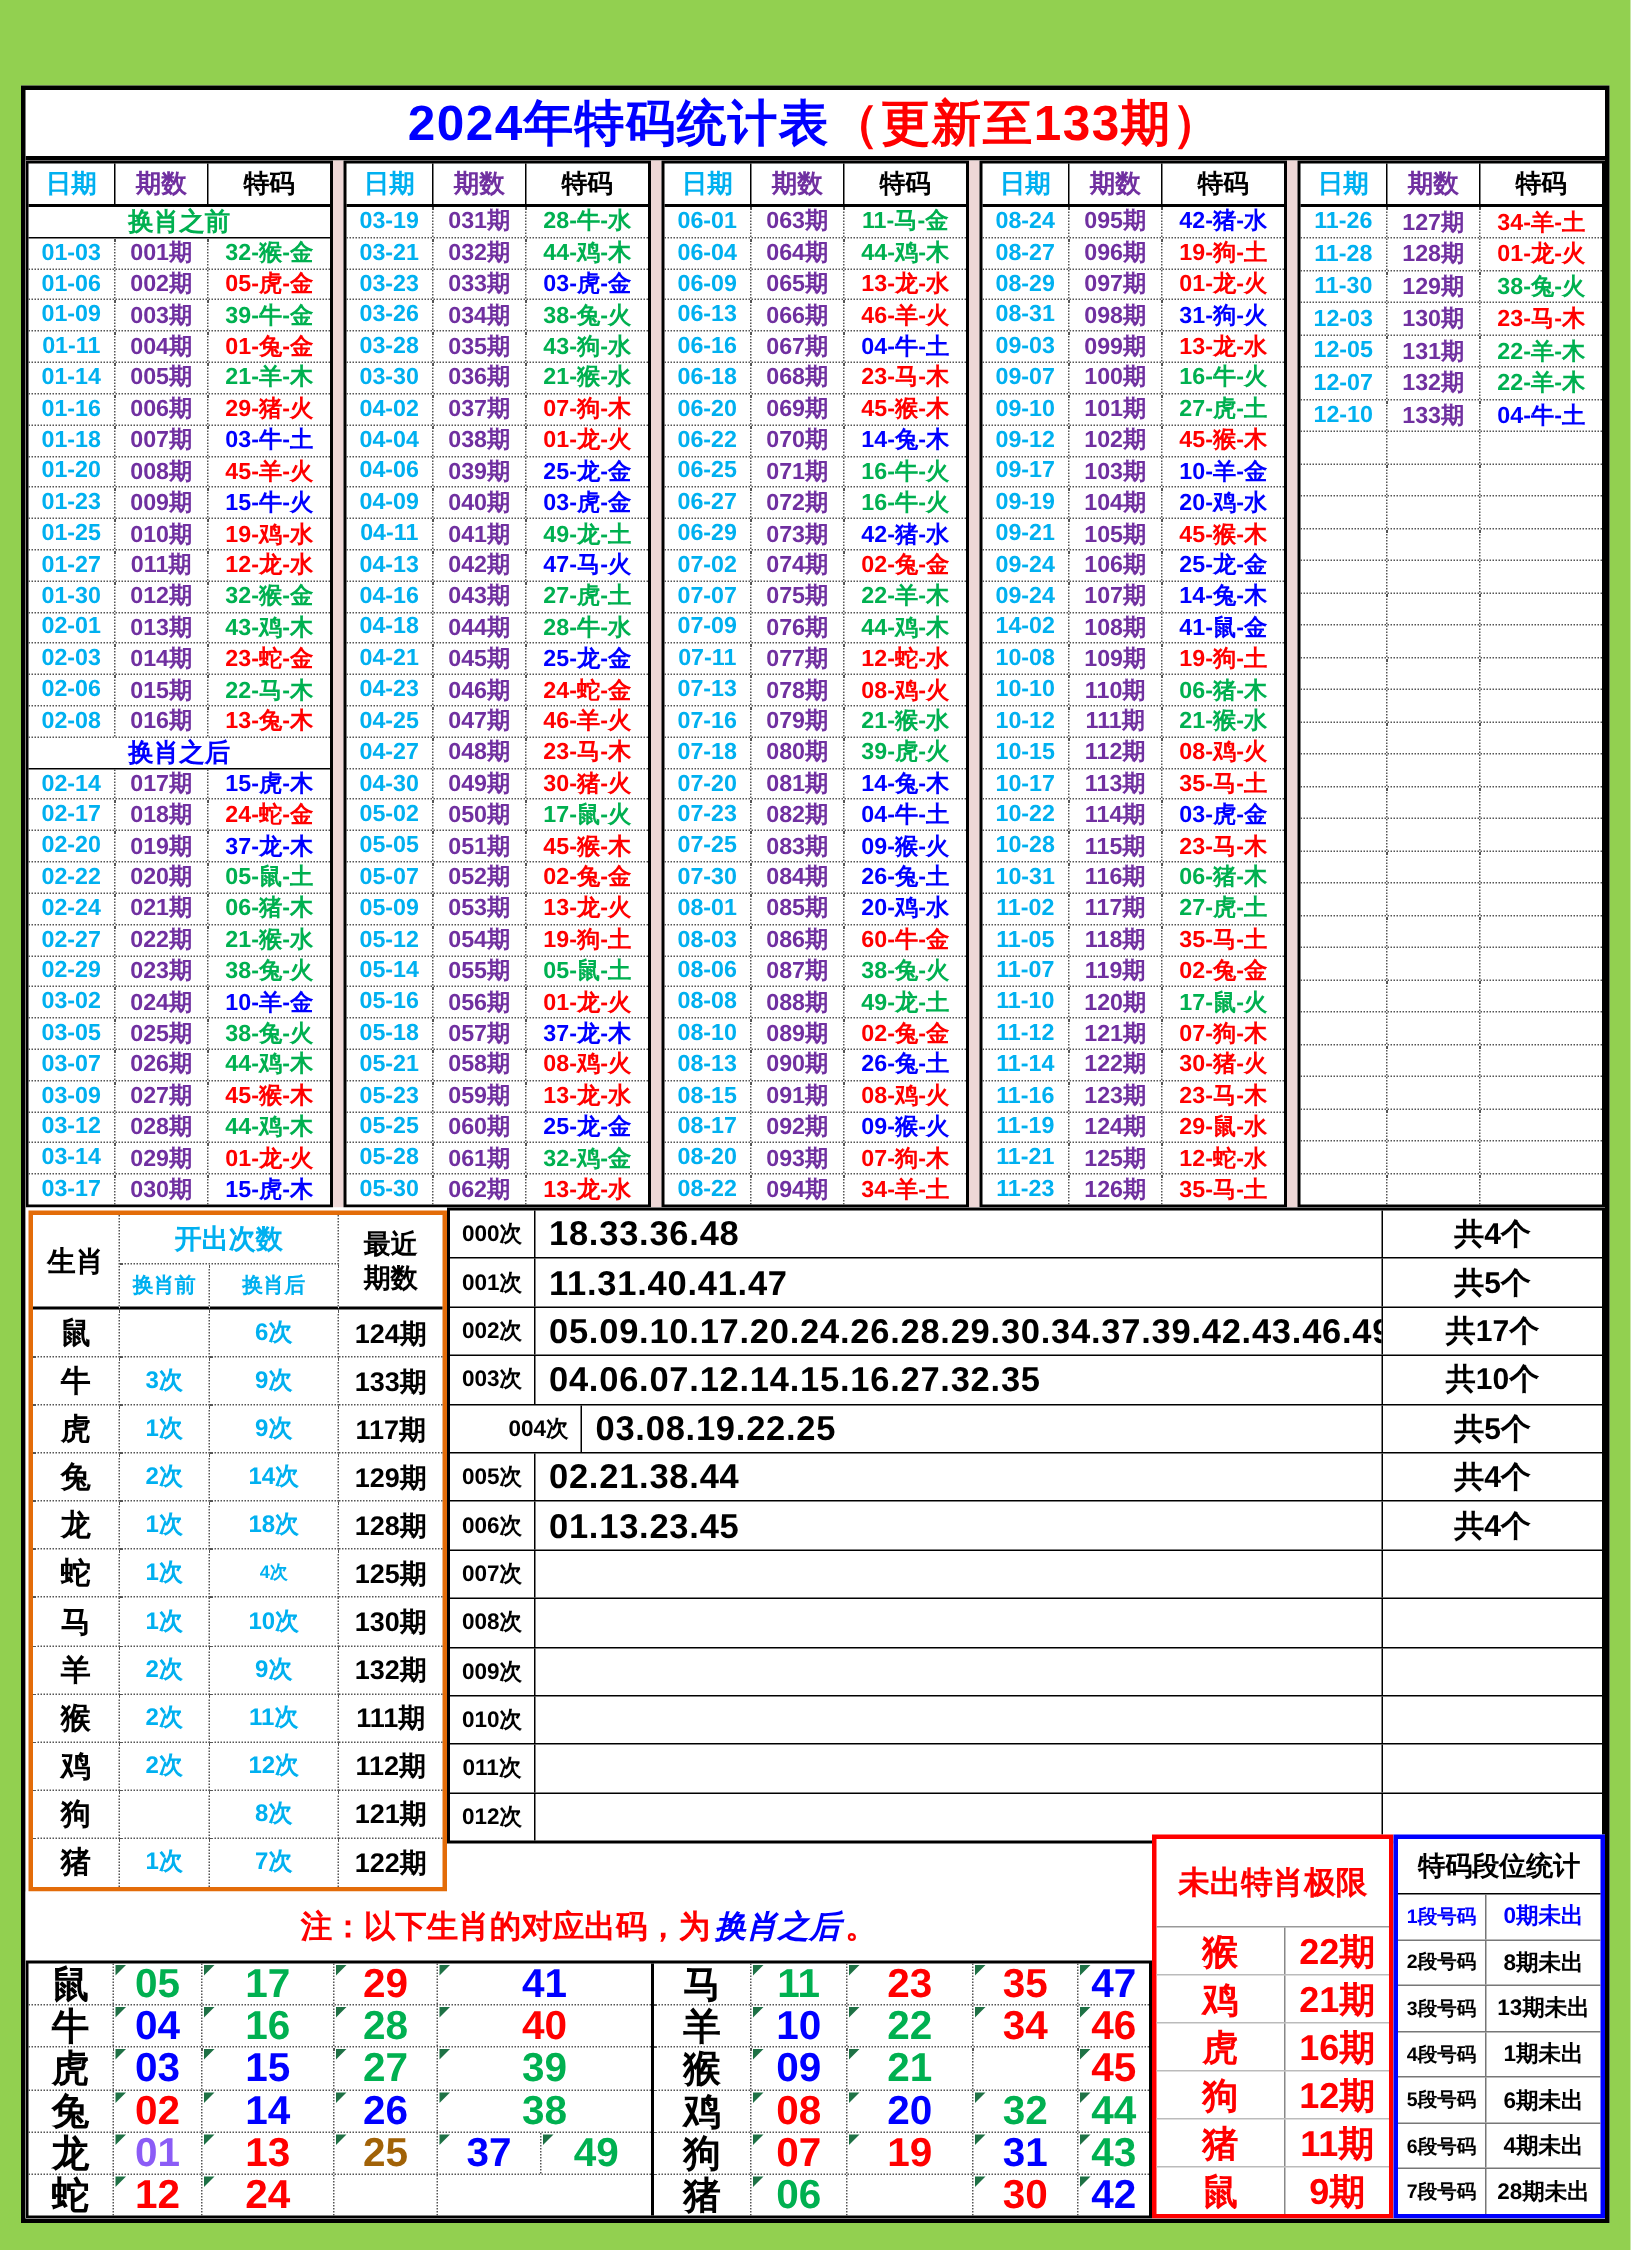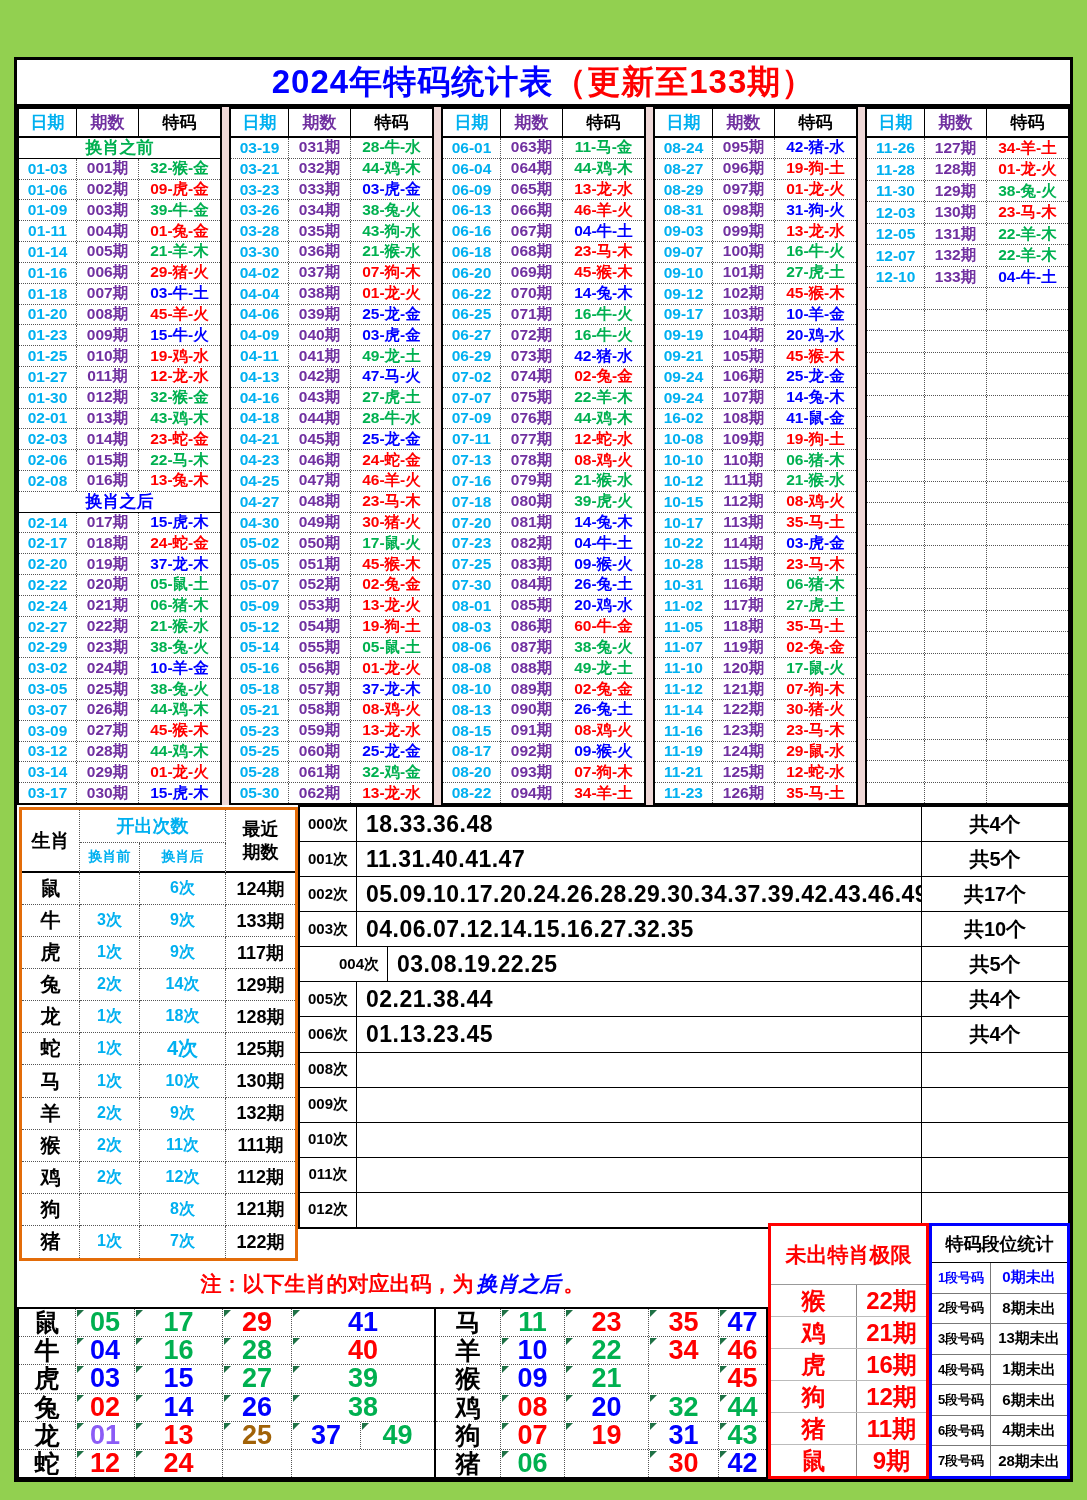--- a/index.html
+++ b/index.html
@@ -82,21 +82,21 @@
           </div>
           <div class="sec-row" style="color: rgb(0, 176, 80);">换肖之前</div>
           <div class="prow">
             <div class="pc date">01-03</div>
             <div class="pc per">001期</div>
             <div class="pc code" style="color: rgb(0, 176, 80);">32-猴-金</div>
           </div>
           <div class="prow">
             <div class="pc date">01-06</div>
             <div class="pc per">002期</div>
-            <div class="pc code" style="color: rgb(255, 0, 0);">09-虎-金</div>
+            <div class="pc code" style="color: rgb(255, 0, 0);">05-虎-金</div>
           </div>
           <div class="prow">
             <div class="pc date">01-09</div>
             <div class="pc per">003期</div>
             <div class="pc code" style="color: rgb(0, 176, 80);">39-牛-金</div>
           </div>
           <div class="prow">
             <div class="pc date">01-11</div>
             <div class="pc per">004期</div>
             <div class="pc code" style="color: rgb(255, 0, 0);">01-兔-金</div>
@@ -632,21 +632,21 @@
             <div class="pc date">09-24</div>
             <div class="pc per">106期</div>
             <div class="pc code" style="color: rgb(0, 0, 255);">25-龙-金</div>
           </div>
           <div class="prow">
             <div class="pc date">09-24</div>
             <div class="pc per">107期</div>
             <div class="pc code" style="color: rgb(0, 0, 255);">14-兔-木</div>
           </div>
           <div class="prow">
-            <div class="pc date">16-02</div>
+            <div class="pc date">14-02</div>
             <div class="pc per">108期</div>
             <div class="pc code" style="color: rgb(0, 0, 255);">41-鼠-金</div>
           </div>
           <div class="prow">
             <div class="pc date">10-08</div>
             <div class="pc per">109期</div>
             <div class="pc code" style="color: rgb(255, 0, 0);">19-狗-土</div>
           </div>
           <div class="prow">
             <div class="pc date">10-10</div>
@@ -919,21 +919,21 @@
           <div class="sc bd-r bd-b" style="color: rgb(0, 0, 0); grid-area: 6 / 1; font-size: 20px;">兔</div>
           <div class="sc bd-r bd-b" style="color: rgb(0, 176, 240); grid-area: 6 / 2; font-size: 16px;">2次</div>
           <div class="sc bd-r bd-b" style="color: rgb(0, 176, 240); grid-area: 6 / 3; font-size: 16px;">14次</div>
           <div class="sc bd-b" style="color: rgb(0, 0, 0); grid-area: 6 / 4; font-size: 18px;">129期</div>
           <div class="sc bd-r bd-b" style="color: rgb(0, 0, 0); grid-area: 7 / 1; font-size: 20px;">龙</div>
           <div class="sc bd-r bd-b" style="color: rgb(0, 176, 240); grid-area: 7 / 2; font-size: 16px;">1次</div>
           <div class="sc bd-r bd-b" style="color: rgb(0, 176, 240); grid-area: 7 / 3; font-size: 16px;">18次</div>
           <div class="sc bd-b" style="color: rgb(0, 0, 0); grid-area: 7 / 4; font-size: 18px;">128期</div>
           <div class="sc bd-r bd-b" style="color: rgb(0, 0, 0); grid-area: 8 / 1; font-size: 20px;">蛇</div>
           <div class="sc bd-r bd-b" style="color: rgb(0, 176, 240); grid-area: 8 / 2; font-size: 16px;">1次</div>
-          <div class="sc bd-r bd-b" style="color: rgb(0, 176, 240); grid-area: 8 / 3; font-size: 20px;">4次</div>
+          <div class="sc bd-r bd-b" style="color: rgb(0, 176, 240); grid-area: 8 / 3; font-size: 12px;">4次</div>
           <div class="sc bd-b" style="color: rgb(0, 0, 0); grid-area: 8 / 4; font-size: 18px;">125期</div>
           <div class="sc bd-r bd-b" style="color: rgb(0, 0, 0); grid-area: 9 / 1; font-size: 20px;">马</div>
           <div class="sc bd-r bd-b" style="color: rgb(0, 176, 240); grid-area: 9 / 2; font-size: 16px;">1次</div>
           <div class="sc bd-r bd-b" style="color: rgb(0, 176, 240); grid-area: 9 / 3; font-size: 16px;">10次</div>
           <div class="sc bd-b" style="color: rgb(0, 0, 0); grid-area: 9 / 4; font-size: 18px;">130期</div>
           <div class="sc bd-r bd-b" style="color: rgb(0, 0, 0); grid-area: 10 / 1; font-size: 20px;">羊</div>
           <div class="sc bd-r bd-b" style="color: rgb(0, 176, 240); grid-area: 10 / 2; font-size: 16px;">2次</div>
           <div class="sc bd-r bd-b" style="color: rgb(0, 176, 240); grid-area: 10 / 3; font-size: 16px;">9次</div>
           <div class="sc bd-b" style="color: rgb(0, 0, 0); grid-area: 10 / 4; font-size: 18px;">132期</div>
           <div class="sc bd-r bd-b" style="color: rgb(0, 0, 0); grid-area: 11 / 1; font-size: 20px;">猴</div>
@@ -981,20 +981,25 @@
           </div>
           <div class="freq-row">
             <div class="freq-label" style="color: rgb(0, 0, 0);">005次</div>
             <div class="freq-nums" style="color: rgb(0, 0, 0);">02.21.38.44</div>
             <div class="freq-count" style="color: rgb(0, 0, 0);">共4个</div>
           </div>
           <div class="freq-row">
             <div class="freq-label" style="color: rgb(0, 0, 0);">006次</div>
             <div class="freq-nums" style="color: rgb(0, 0, 0);">01.13.23.45</div>
             <div class="freq-count" style="color: rgb(0, 0, 0);">共4个</div>
+          </div>
+          <div class="freq-row">
+            <div class="freq-label" style="color: rgb(0, 0, 0);">007次</div>
+            <div class="freq-nums" style="color: rgb(0, 0, 0);"></div>
+            <div class="freq-count" style="color: rgb(0, 0, 0);"></div>
           </div>
           <div class="freq-row">
             <div class="freq-label" style="color: rgb(0, 0, 0);">008次</div>
             <div class="freq-nums" style="color: rgb(0, 0, 0);"></div>
             <div class="freq-count" style="color: rgb(0, 0, 0);"></div>
           </div>
           <div class="freq-row">
             <div class="freq-label" style="color: rgb(0, 0, 0);">009次</div>
             <div class="freq-nums" style="color: rgb(0, 0, 0);"></div>
             <div class="freq-count" style="color: rgb(0, 0, 0);"></div>

